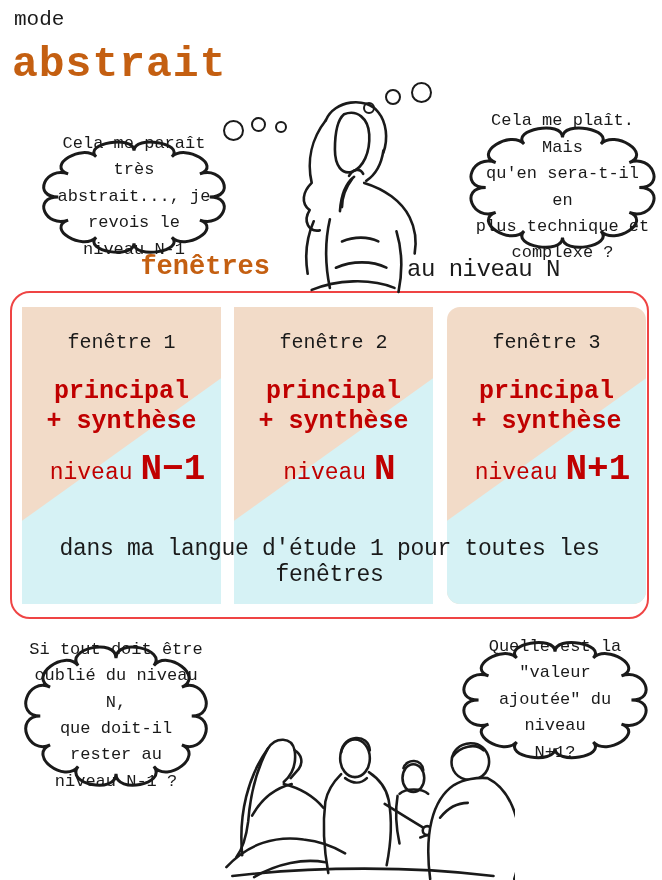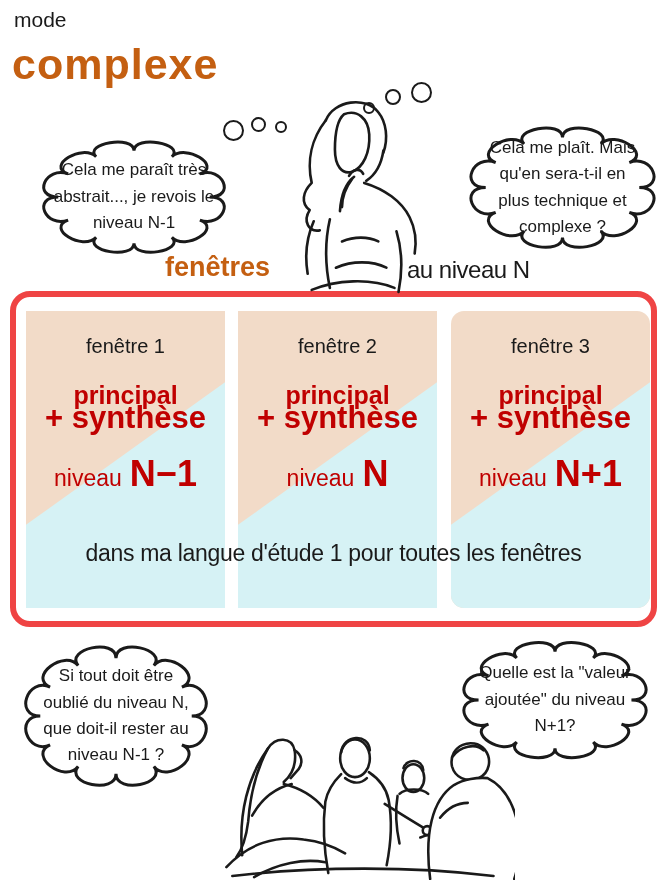--- a/index.html
+++ b/index.html
@@ -1,17 +1,17 @@
 <!DOCTYPE html>
 <html style="--orange: #c45f11; --red: #c00000; --panel_peach: #f2dbc8; --panel_blue: #d6f2f5; --ink: #1a1a1a;"><head>
 <meta charset="utf-8">
 <style>
   html,body{margin:0;padding:0;background:#fff;}
   .canvas{position:relative;width:662px;height:880px;background:#fff;overflow:hidden;
-          font-family:Liberation Sans, sans-serif;color:var(--ink,#1a1a1a);}
+          font-family:Liberation Mono, monospace;color:var(--ink,#1a1a1a);}
 
   .kicker{position:absolute;left:14px;top:8px;font-size:21px;color:var(--ink);}
   .main-title{position:absolute;left:12px;top:40px;font-size:43px;font-weight:700;
               color:var(--orange);letter-spacing:1px;}
 
   
   svg.draw{position:absolute;}
   svg.draw path, svg.draw ellipse, svg.draw circle{fill:none;stroke:var(--ink);
       stroke-width:2.6;stroke-linecap:round;stroke-linejoin:round;}
   svg.draw .fill{fill:#fff;}
@@ -37,49 +37,49 @@
   .b-bl{left:10px;top:632px;width:212px;height:168px;}
   .b-br{left:448px;top:630px;width:214px;height:140px;}
 
   .etudiant{position:absolute;left:110px;top:252px;width:160px;text-align:right;
             font-size:27px;font-weight:700;color:var(--orange);}
   .niveau-n{position:absolute;left:407px;top:256px;font-size:24px;letter-spacing:-0.5px;
             color:var(--ink);}
 
   
   .frame{position:absolute;left:10px;top:291px;width:635px;height:324px;background:#fff;
-         border:6px solid #ef4444;border-radius:20px;}
+         border:2px solid #ef4444;border-radius:20px;}
   .panel{position:absolute;top:14px;width:199px;height:297px;background:var(--panel_peach);
          overflow:hidden;z-index:1;}
   .p1{left:10px;} .p2{left:222px;} .p3{left:435px;border-radius:13px;}
   .tri{position:absolute;inset:0;background:var(--panel_blue);
        clip-path:polygon(0 72%,100% 24%,100% 100%,0 100%);}
   .panel > div[class^=pt],.ptitle,.pmain,.pplus,.plevel{position:absolute;width:100%;text-align:center;}
   .ptitle{top:24px;font-size:20px;color:var(--ink);}
   .pmain{top:70px;font-size:25px;font-weight:700;color:var(--red);}
-  .pplus{top:89px;font-size:31px;font-weight:700;color:var(--red);}
-  .plevel{top:142px;display:flex;justify-content:center;align-items:baseline;gap:8px;color:var(--red);}
+  .pplus{top:100px;font-size:25px;font-weight:700;color:var(--red);}
+  .plevel{top:142px;display:flex;justify-content:center;align-items:baseline;gap:8px;color:var(--red);margin-left:6px;}
   .plevel .word{font-size:23px;}
   .plevel .lvl{font-size:36px;font-weight:700;}
   .frame-footer{position:absolute;left:0;top:243px;width:100%;text-align:center;font-size:23px;
                 letter-spacing:-0.3px;color:var(--ink);z-index:2;}
 
   .equipe{position:absolute;left:97px;top:636px;width:500px;text-align:center;font-size:28px;
           font-weight:700;line-height:34px;color:var(--orange);white-space:pre-line;}
 
   .student{left:253px;top:88px;width:182px;height:212px;z-index:3;}
   .team{left:195px;top:697px;width:320px;height:183px;z-index:3;}
 </style>
 </head>
 <body>
 
 <div class="canvas">
 
   <div class="kicker">mode</div>
-  <div class="main-title">complexe</div>
+  <div class="main-title">abstrait</div>
 
   <svg class="draw student" viewBox="0 0 180 210">
     <path d="M72,32 C80,12 112,8 124,24 C132,34 134,50 129,64"></path>
     <path class="fill" d="M90,26 C103,21 114,30 115,46 C116,64 109,79 98,83 C88,86 81,77 81,61 C81,46 83,32 90,26 Z"></path>
     <path d="M72,32 C58,50 53,72 58,94 C49,103 47,114 56,121 C49,132 55,143 66,141"></path>
     <path d="M129,62 C127,76 121,86 112,92"></path>
     <path d="M110,94 C130,100 147,112 155,128 C161,140 162,152 160,164"></path>
     <path d="M86,122 C87,106 91,95 100,88"></path>
     <path d="M95,87 C99,80 106,79 109,85"></path>
     <path d="M98,90 C92,98 88,108 88,118"></path>

